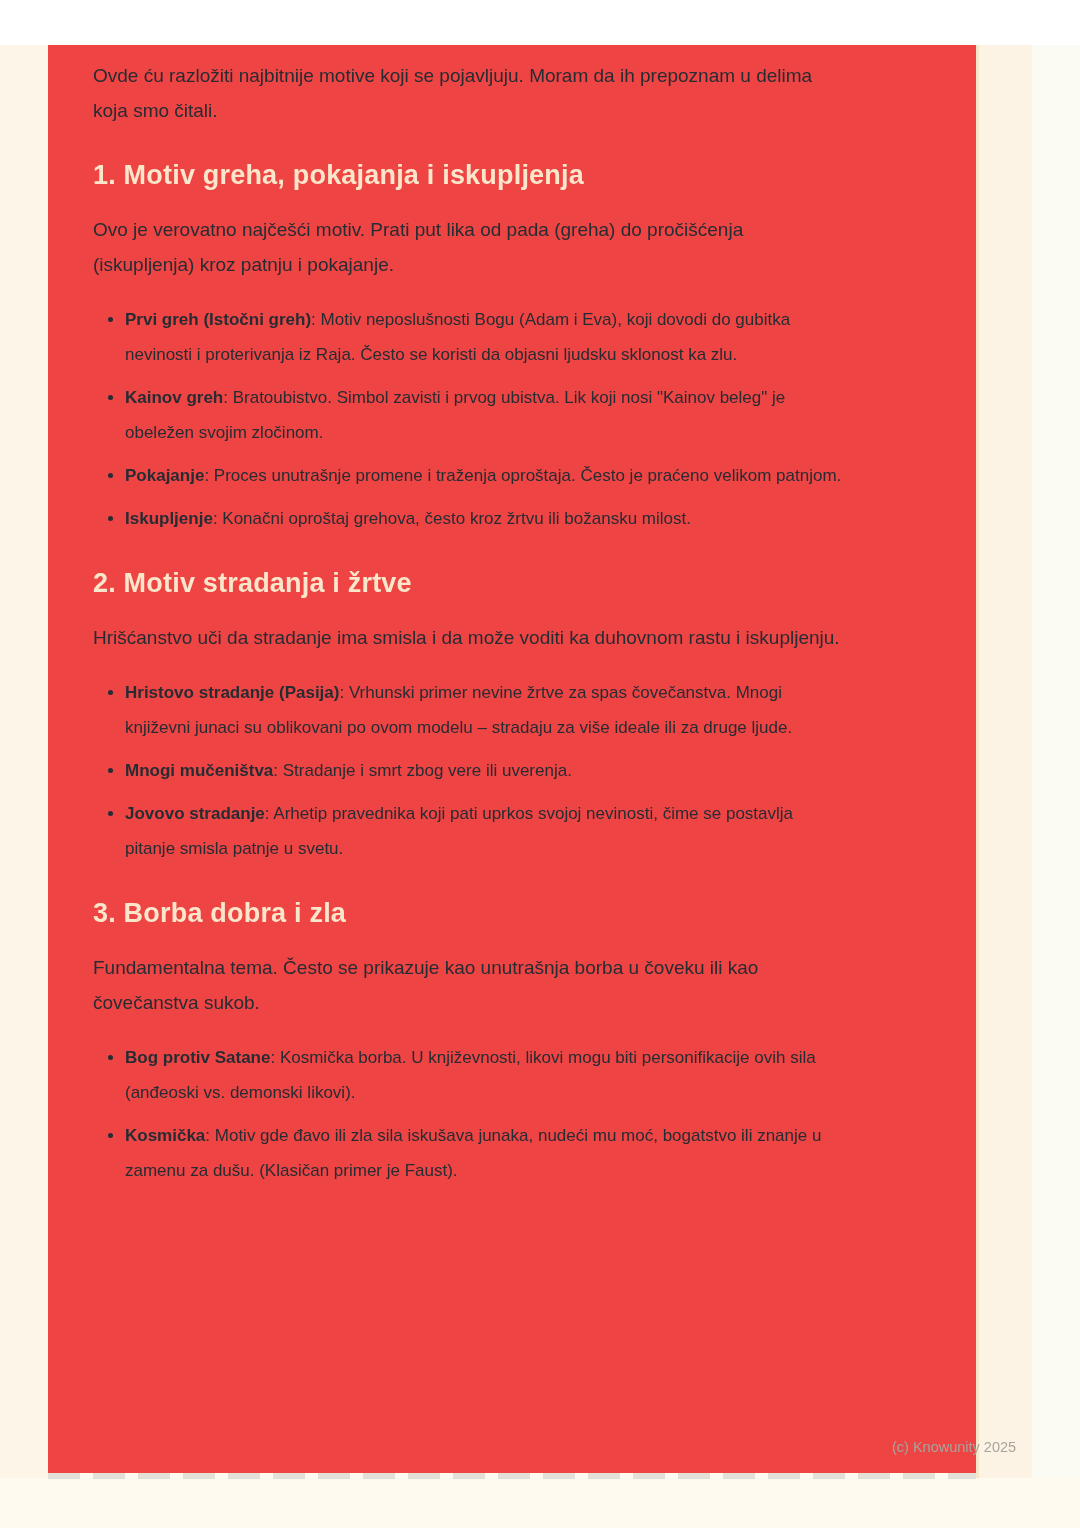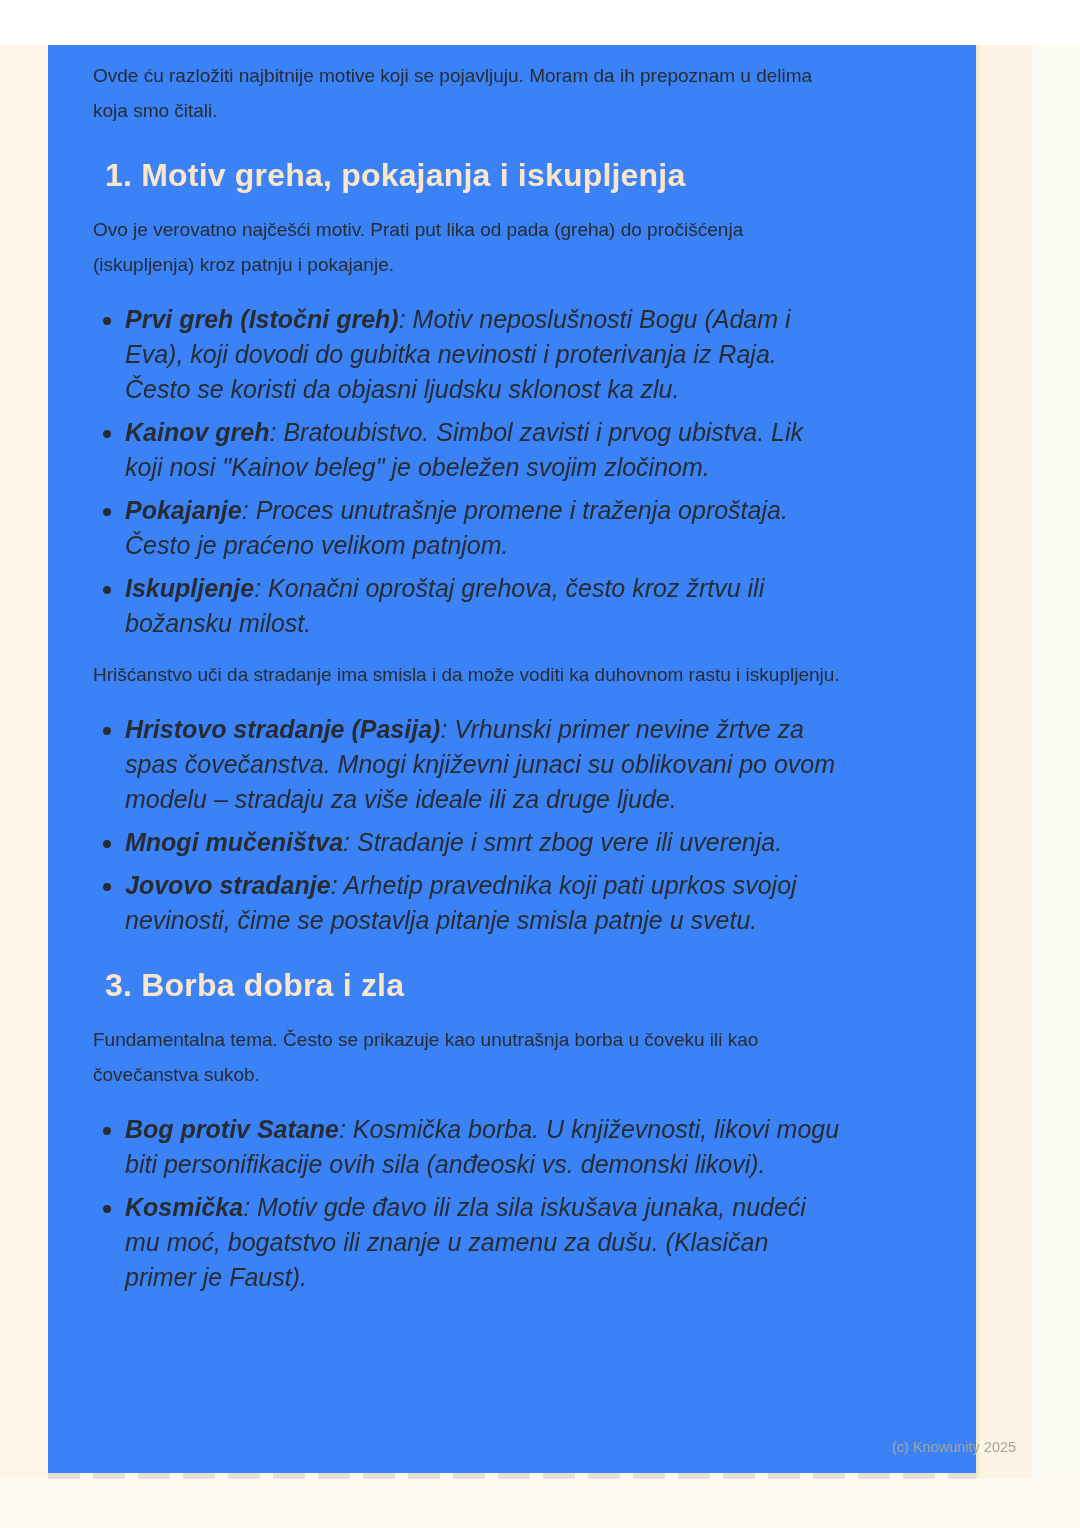--- a/index.html
+++ b/index.html
@@ -37,51 +37,50 @@
   }
   .right-outer-strip {
     position: absolute; left: 1032px; top: 45px;
     width: 48px; height: 1433px;
     background: #fbfbf3;
   }
   
   .card {
     position: absolute; left: 48px; top: 45px;
     width: 928px; height: 1428px;
-    background: #3b82f6;
+    background: #ef4444;
     box-sizing: border-box;
     padding: 13px 0 0 45px;
     z-index: 2;
   }
   .content { width: 752px; }
   .content p {
     margin: 0 0 18px 0;
     font-size: 19px;
     line-height: 35px;
     color: #272c33;
   }
   .content h2 {
-    margin: 32px 0 22px 12px;
-    font-size: 32px;
+    margin: 32px 0 22px 0;
+    font-size: 27px;
     line-height: 30px;
     font-weight: 700;
     color: #fae7cb;
     letter-spacing: 0.2px;
   }
   .content ul {
     margin: 20px 0 16px 0;
     padding-left: 32px;
     list-style: disc;
   }
   .content li {
     margin: 0 0 8px 0;
-    font-size: 25px;
+    font-size: 17px;
     line-height: 35px;
     color: #272c33;
-    font-style: italic;
   }
   .content li strong { font-weight: 700; }
   
   .page-break {
     position: absolute; left: 48px; top: 1473px;
     width: 928px; height: 6px;
     background: repeating-linear-gradient(90deg,
       #e3e0d7 0px, #e3e0d7 32px,
       transparent 32px, transparent 45px);
     z-index: 3;
@@ -113,20 +112,21 @@
 
       <h2>1. Motiv greha, pokajanja i iskupljenja</h2>
       <p>Ovo je verovatno najčešći motiv. Prati put lika od pada (greha) do pročišćenja (iskupljenja) kroz patnju i pokajanje.</p>
       <ul>
         <li><strong>Prvi greh (Istočni greh)</strong><span>: Motiv neposlušnosti Bogu (Adam i Eva), koji dovodi do gubitka nevinosti i proterivanja iz Raja. Često se koristi da objasni ljudsku sklonost ka zlu.</span></li>
         <li><strong>Kainov greh</strong><span>: Bratoubistvo. Simbol zavisti i prvog ubistva. Lik koji nosi "Kainov beleg" je obeležen svojim zločinom.</span></li>
         <li><strong>Pokajanje</strong><span>: Proces unutrašnje promene i traženja oproštaja. Često je praćeno velikom patnjom.</span></li>
         <li><strong>Iskupljenje</strong><span>: Konačni oproštaj grehova, često kroz žrtvu ili božansku milost.</span></li>
       </ul>
 
+      <h2>2. Motiv stradanja i žrtve</h2>
       <p>Hrišćanstvo uči da stradanje ima smisla i da može voditi ka duhovnom rastu i iskupljenju.</p>
       <ul>
         <li><strong>Hristovo stradanje (Pasija)</strong><span>: Vrhunski primer nevine žrtve za spas čovečanstva. Mnogi književni junaci su oblikovani po ovom modelu – stradaju za više ideale ili za druge ljude.</span></li>
         <li><strong>Mnogi mučeništva</strong><span>: Stradanje i smrt zbog vere ili uverenja.</span></li>
         <li><strong>Jovovo stradanje</strong><span>: Arhetip pravednika koji pati uprkos svojoj nevinosti, čime se postavlja pitanje smisla patnje u svetu.</span></li>
       </ul>
 
       <h2>3. Borba dobra i zla</h2>
       <p>Fundamentalna tema. Često se prikazuje kao unutrašnja borba u čoveku ili kao čovečanstva sukob.</p>
       <ul>

